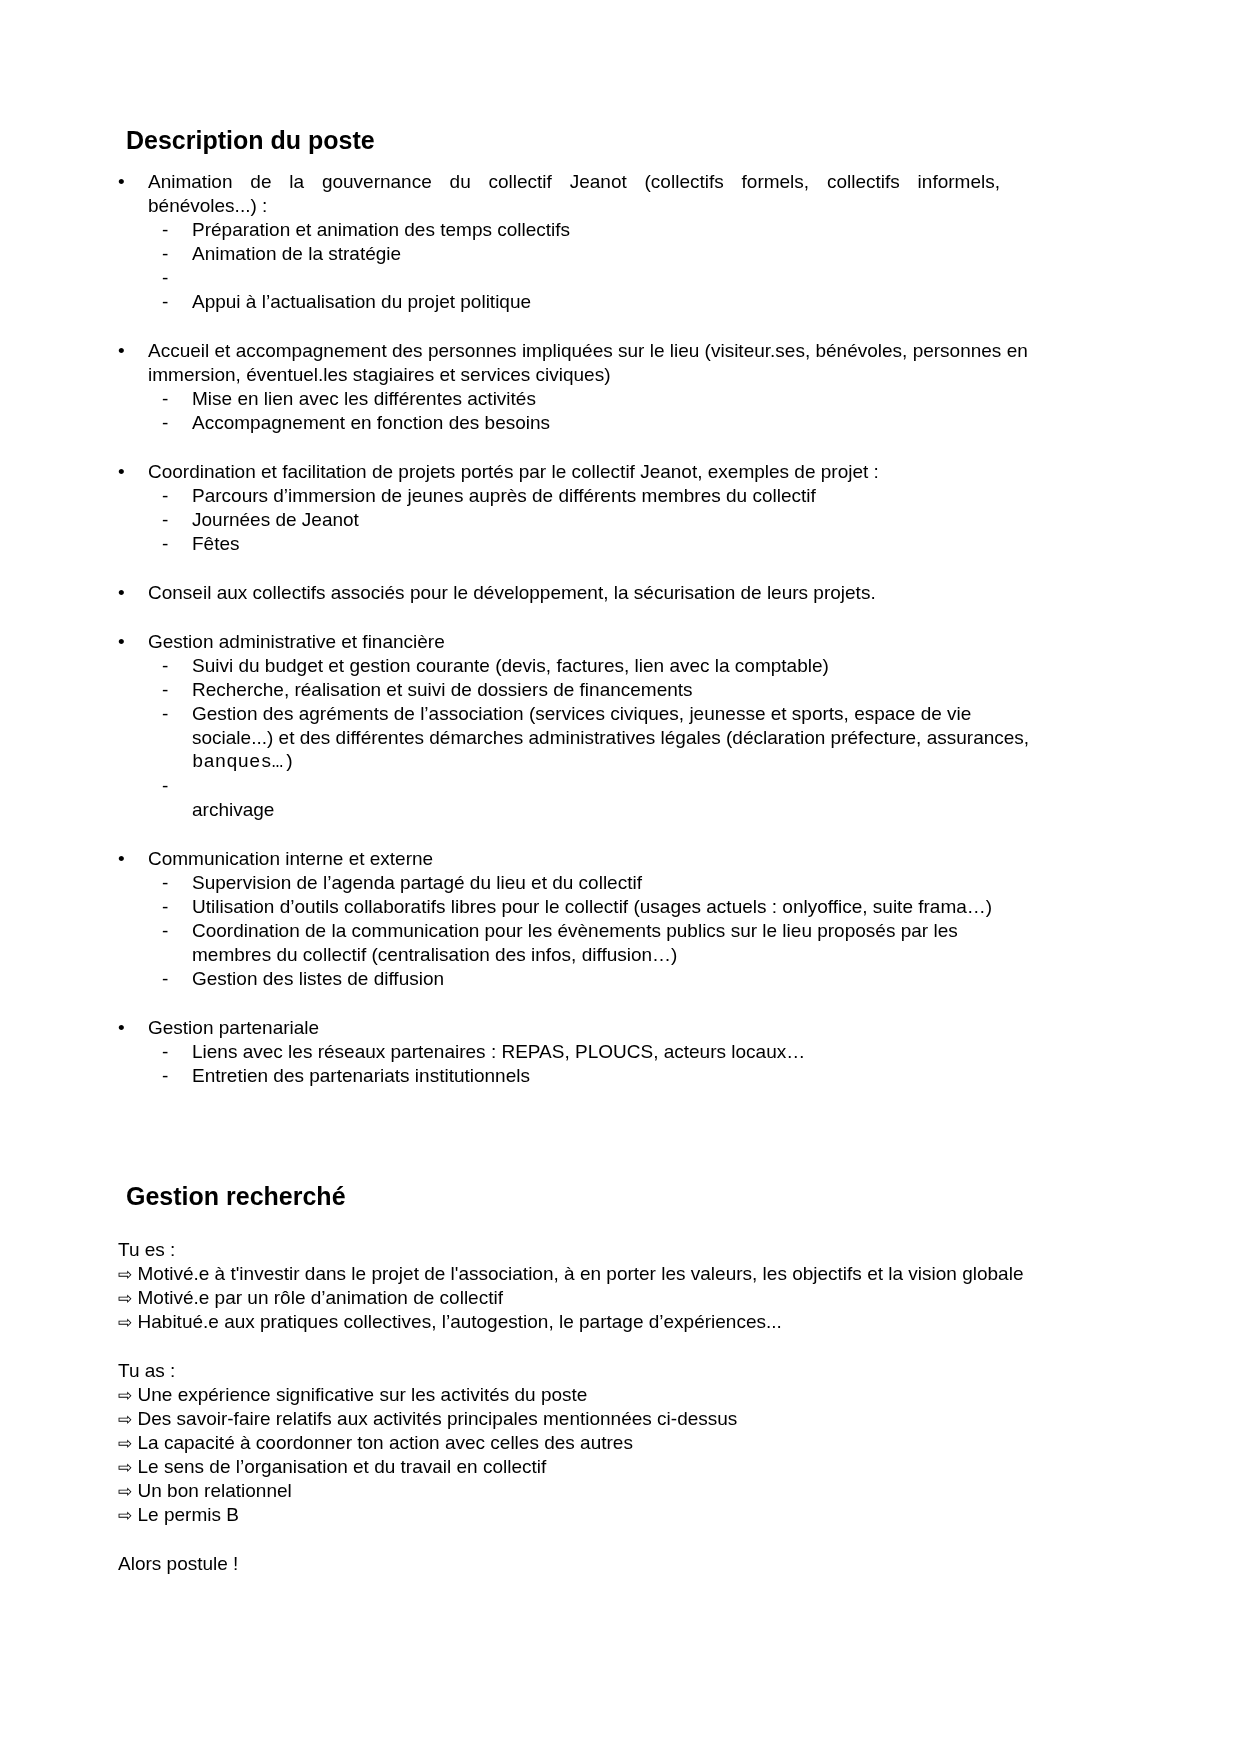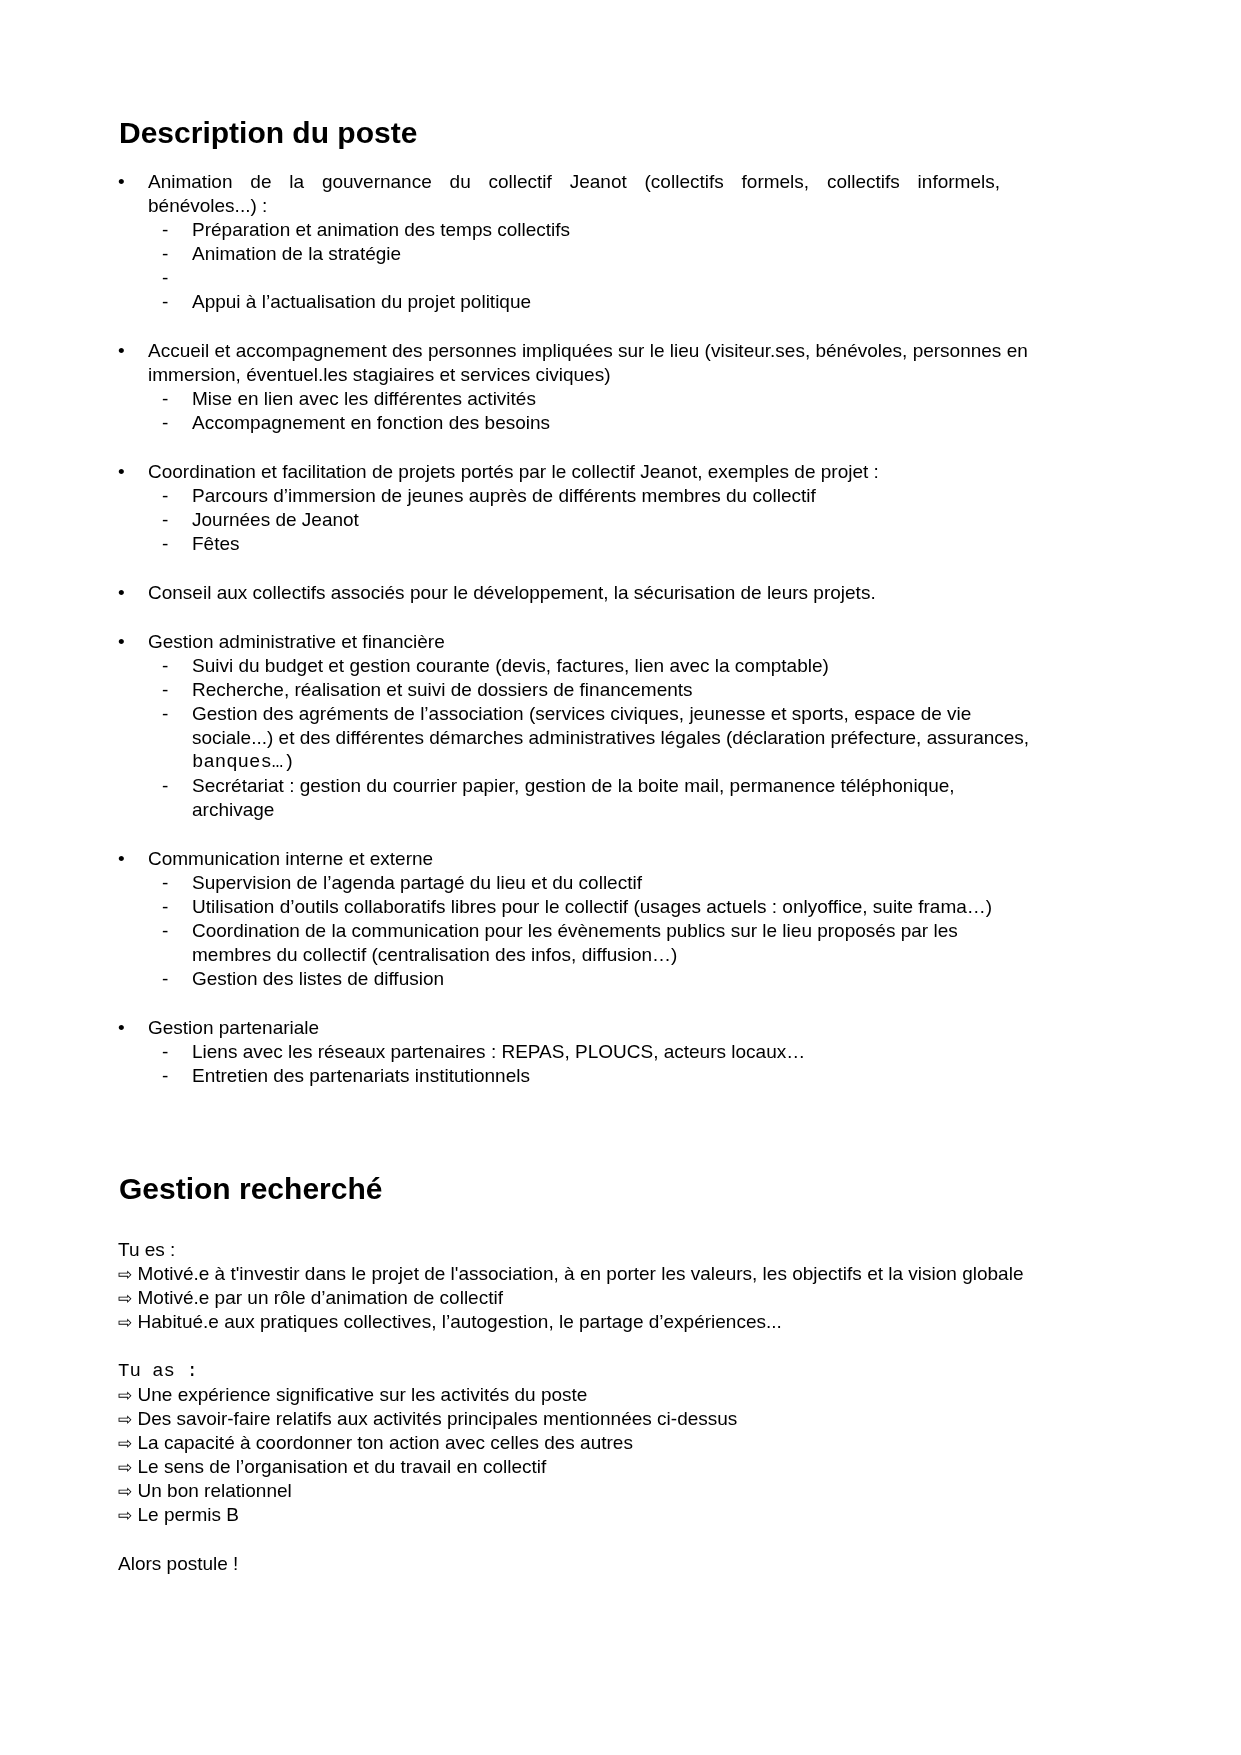--- a/index.html
+++ b/index.html
@@ -13,23 +13,23 @@
   }
   .page {
     position: absolute;
     left: 0; top: 0;
     width: 1241px; height: 1755px;
     background: #ffffff;
   }
   .h {
     position: absolute;
     left: 118px;
-    font-size: 30px;
+    font-size: 25px;
     font-weight: bold;
-    margin: 1px;
+    margin: 8px;
     line-height: 28px;
   }
   .line {
     position: absolute;
     font-size: 19px;
     line-height: 24px;
     white-space: nowrap;
   }
   .bullet {
     position: absolute;
@@ -104,21 +104,20 @@
   <div class="line l1" style="top:630px;">Gestion administrative et financière</div>
   <span class="dash" style="top:654px;">-</span>
   <div class="line l2" style="top:654px;">Suivi du budget et gestion courante (devis, factures, lien avec la comptable)</div>
   <span class="dash" style="top:678px;">-</span>
   <div class="line l2" style="top:678px;">Recherche, réalisation et suivi de dossiers de financements</div>
   <span class="dash" style="top:702px;">-</span>
   <div class="line l2" style="top:702px;">Gestion des agréments de l’association (services civiques, jeunesse et sports, espace de vie</div>
   <div class="line l2" style="top:726px;">sociale...) et des différentes démarches administratives légales (déclaration préfecture, assurances,</div>
   <div class="line l2" style="top:750px;font-family:Liberation Mono, monospace;">banques…)</div>
   <span class="dash" style="top:774px;">-</span>
-  <div class="line l2" style="top:774px;">Secrétariat : gestion du courrier papier, gestion de la boite mail, permanence téléphonique,</div>
   <div class="line l2" style="top:798px;">archivage</div>
 
   <span class="bullet" style="top:847px;">•</span>
   <div class="line l1" style="top:847px;">Communication interne et externe</div>
   <span class="dash" style="top:871px;">-</span>
   <div class="line l2" style="top:871px;">Supervision de l’agenda partagé du lieu et du collectif</div>
   <span class="dash" style="top:895px;">-</span>
   <div class="line l2" style="top:895px;">Utilisation d’outils collaboratifs libres pour le collectif (usages actuels : onlyoffice, suite frama…)</div>
   <span class="dash" style="top:919px;">-</span>
   <div class="line l2" style="top:919px;">Coordination de la communication pour les évènements publics sur le lieu proposés par les</div>
@@ -133,21 +132,21 @@
   <span class="dash" style="top:1064px;">-</span>
   <div class="line l2" style="top:1064px;">Entretien des partenariats institutionnels</div>
 
   <h2 class="h" style="top:1174px;">Gestion recherché</h2>
 
   <div class="line l0" style="top:1238px;">Tu es :</div>
   <div class="line l0" style="top:1262px;"><span class="arrow">⇨</span> <span>Motivé.e à t'investir dans le projet de l'association, à en porter les valeurs, les objectifs et la vision globale</span></div>
   <div class="line l0" style="top:1286px;"><span class="arrow">⇨</span> <span>Motivé.e par un rôle d’animation de collectif</span></div>
   <div class="line l0" style="top:1310px;"><span class="arrow">⇨</span> <span>Habitué.e aux pratiques collectives, l’autogestion, le partage d’expériences...</span></div>
 
-  <div class="line l0" style="top:1359px;font-family:Liberation Mono, monospace;">Tu as :</div>
+  <div class="line l0" style="top:1359px;">Tu as :</div>
   <div class="line l0" style="top:1383px;"><span class="arrow">⇨</span> <span>Une expérience significative sur les activités du poste</span></div>
   <div class="line l0" style="top:1407px;"><span class="arrow">⇨</span> <span>Des savoir-faire relatifs aux activités principales mentionnées ci-dessus</span></div>
   <div class="line l0" style="top:1431px;"><span class="arrow">⇨</span> <span>La capacité à coordonner ton action avec celles des autres</span></div>
   <div class="line l0" style="top:1455px;"><span class="arrow">⇨</span> <span>Le sens de l’organisation et du travail en collectif</span></div>
   <div class="line l0" style="top:1479px;"><span class="arrow">⇨</span> <span>Un bon relationnel</span></div>
   <div class="line l0" style="top:1503px;"><span class="arrow">⇨</span> <span>Le permis B</span></div>
 
   <div class="line l0" style="top:1552px;">Alors postule !</div>
 
 </div>

